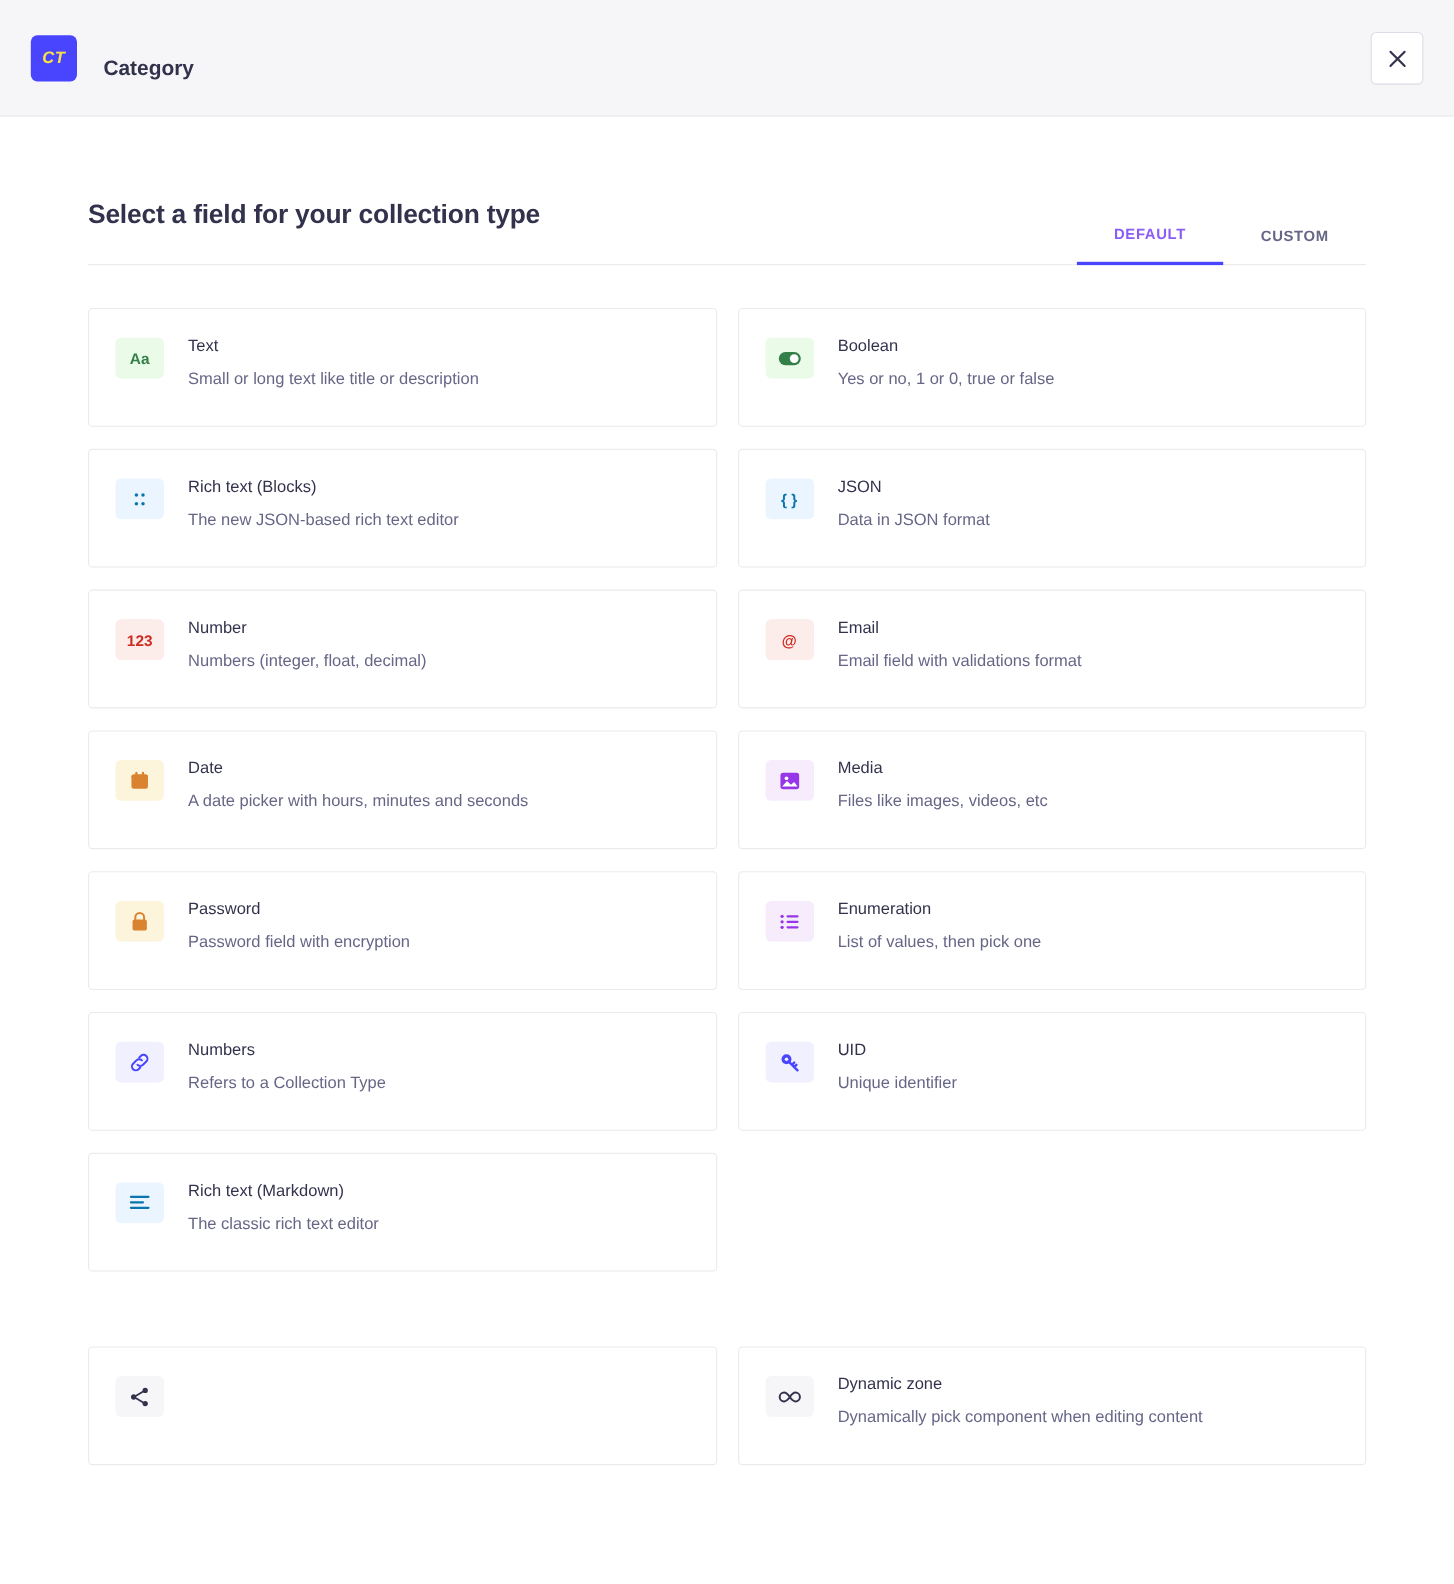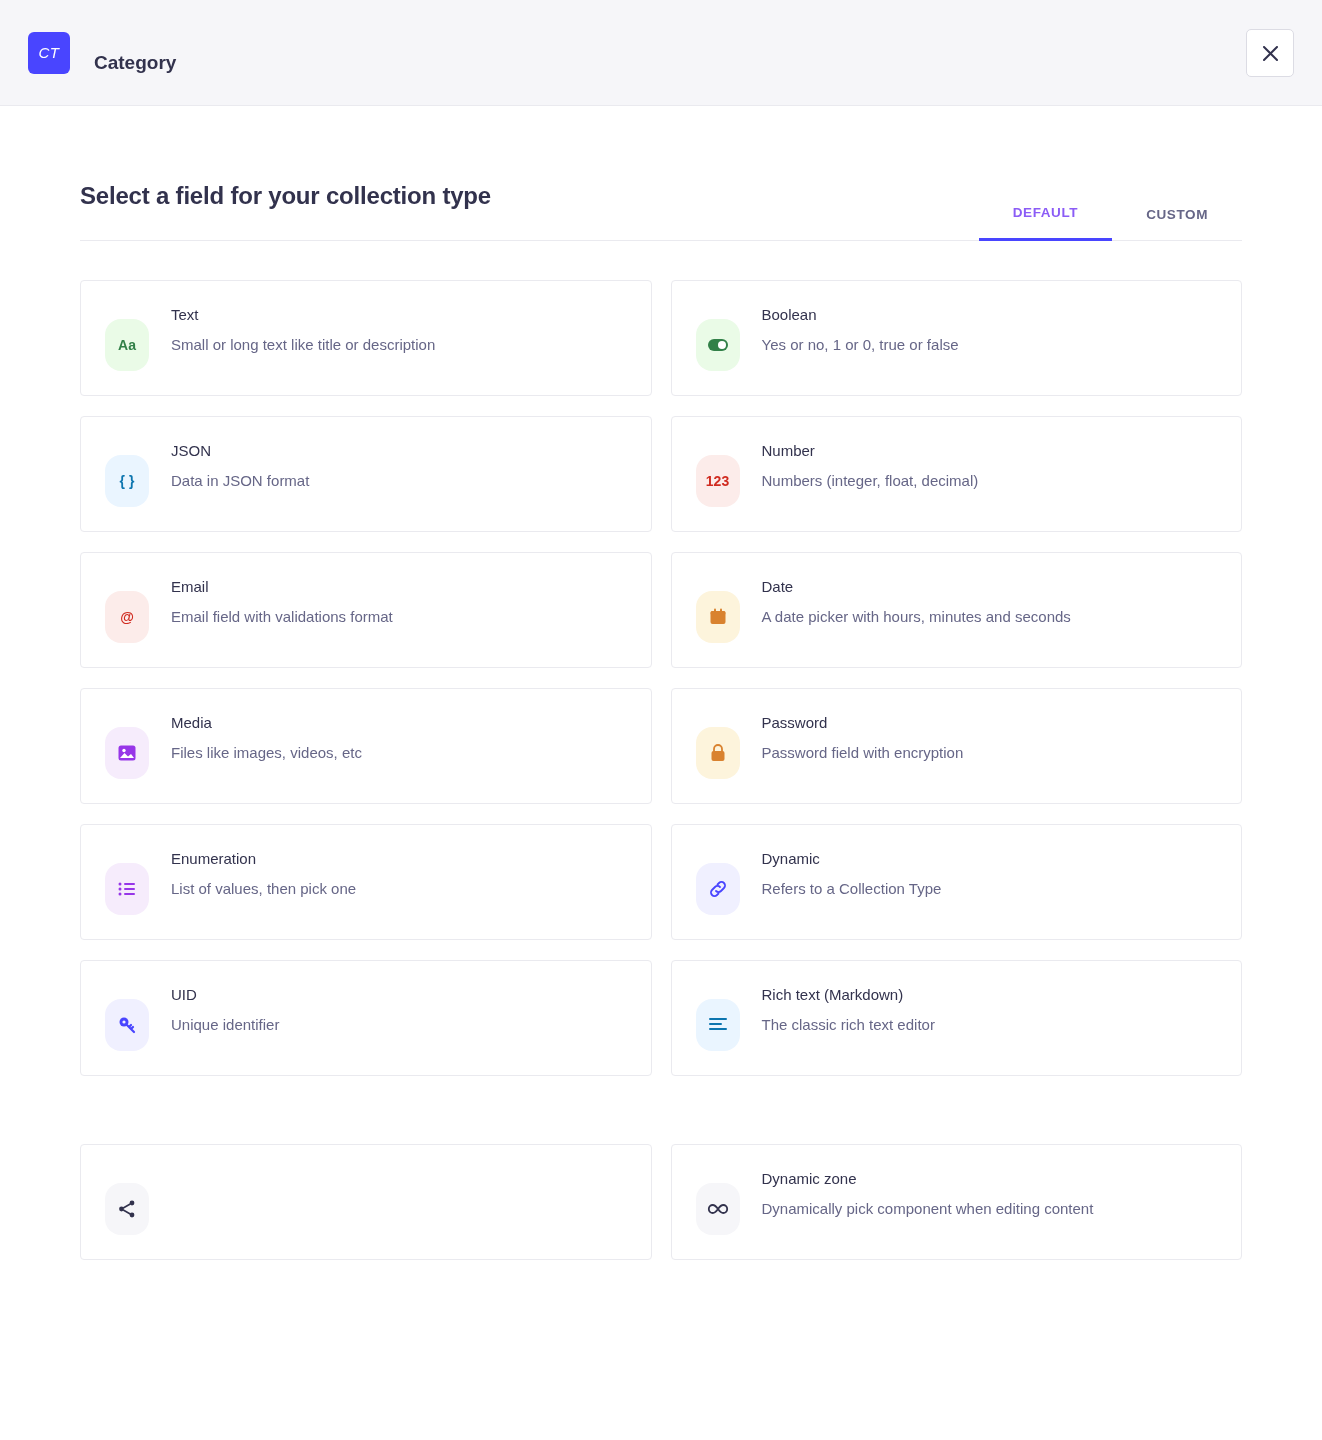--- a/index.html
+++ b/index.html
@@ -23,23 +23,23 @@
     display: flex;
     align-items: center;
     padding: 0 28px;
     position: relative;
   }
   .badge {
     width: 42px;
     height: 42px;
     border-radius: 6px;
     background: #4945ff;
-    color: #ffffff;
+    color: #fde047;
     font-size: 15px;
-    font-weight: normal;
+    font-weight: bold;
     font-style: italic;
     display: flex;
     align-items: center;
     justify-content: center;
     letter-spacing: 0.5px;
   }
   .header-title {
     margin-left: 24px;
     font-size: 19px;
     font-weight: bold;
@@ -113,27 +113,27 @@
     background: #ffffff;
     padding: 24px 24px 24px 24px;
     display: flex;
     align-items: flex-start;
     gap: 22px;
     cursor: pointer;
     min-height: 108px;
   }
   .card-icon {
     width: 44px;
-    height: 52px;
-    border-radius: 16px;
+    height: 37px;
+    border-radius: 5px;
     display: flex;
     align-items: center;
     justify-content: center;
     flex: 0 0 44px;
-    margin-top: 14px;
+    margin-top: 2px;
   }
   .card-text { padding-top: 1px; }
   .card-title {
     font-size: 15px;
     font-weight: normal;
     color: #32324d;
     line-height: 1.25;
   }
   .card-desc {
     font-size: 15px;
@@ -199,20 +199,34 @@
             <circle cx="15" cy="7" r="4" fill="#ffffff"></circle>
           </svg>
         </div>
         <div class="card-text">
           <div class="card-title">Boolean</div>
           <div class="card-desc">Yes or no, 1 or 0, true or false</div>
         </div>
       </div>
       <div class="card">
         <div class="card-icon" style="background: rgb(234, 245, 255); color: rgb(12, 117, 175);">
+          <svg width="18" height="18" viewBox="0 0 18 18">
+            <circle cx="6" cy="5" r="1.6" fill="#0c75af"></circle>
+            <circle cx="12" cy="5" r="1.6" fill="#0c75af"></circle>
+            <circle cx="6" cy="13" r="1.6" fill="#0c75af"></circle>
+            <circle cx="12" cy="13" r="1.6" fill="#0c75af"></circle>
+          </svg>
+        </div>
+        <div class="card-text">
+          <div class="card-title">Rich text (Blocks)</div>
+          <div class="card-desc">The new JSON-based rich text editor</div>
+        </div>
+      </div>
+      <div class="card">
+        <div class="card-icon" style="background: rgb(234, 245, 255); color: rgb(12, 117, 175);">
           <span class="glyph">{ }</span>
         </div>
         <div class="card-text">
           <div class="card-title">JSON</div>
           <div class="card-desc">Data in JSON format</div>
         </div>
       </div>
       <div class="card">
         <div class="card-icon" style="background: rgb(252, 236, 234); color: rgb(208, 43, 32);">
           <span class="glyph">123</span>
@@ -287,21 +301,21 @@
         </div>
       </div>
       <div class="card">
         <div class="card-icon" style="background: rgb(240, 240, 255); color: rgb(73, 69, 255);">
           <svg width="20" height="20" viewBox="0 0 20 20">
             <path d="M8 12a3.5 3.5 0 0 0 5 0l3-3a3.5 3.5 0 0 0-5-5l-1.5 1.5" stroke="#4945ff" stroke-width="1.8" fill="none" stroke-linecap="round" stroke-linejoin="round"></path>
             <path d="M12 8a3.5 3.5 0 0 0-5 0l-3 3a3.5 3.5 0 0 0 5 5L10.5 14.5" stroke="#4945ff" stroke-width="1.8" fill="none" stroke-linecap="round" stroke-linejoin="round"></path>
           </svg>
         </div>
         <div class="card-text">
-          <div class="card-title">Dynamic</div>
+          <div class="card-title">Numbers</div>
           <div class="card-desc">Refers to a Collection Type</div>
         </div>
       </div>
       <div class="card">
         <div class="card-icon" style="background: rgb(240, 240, 255); color: rgb(73, 69, 255);">
           <svg width="20" height="20" viewBox="0 0 20 20">
             <circle cx="7" cy="7" r="4.5" fill="#4945ff"></circle>
             <circle cx="7" cy="7" r="1.6" fill="#f0f0ff"></circle>
             <path d="M10.2 10.2L17 17M14 14l2-2M12 12l2-2" stroke="#4945ff" stroke-width="2.2" stroke-linecap="round"></path>
           </svg>

